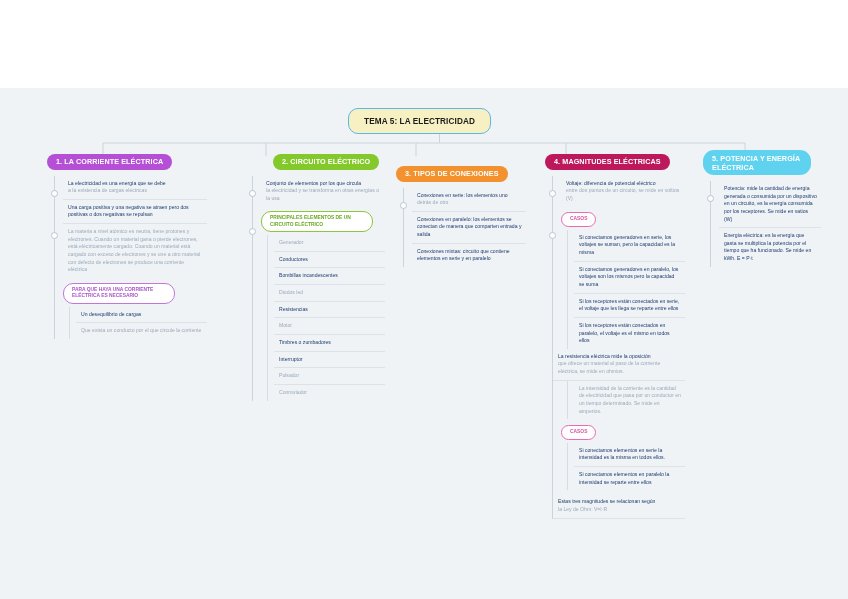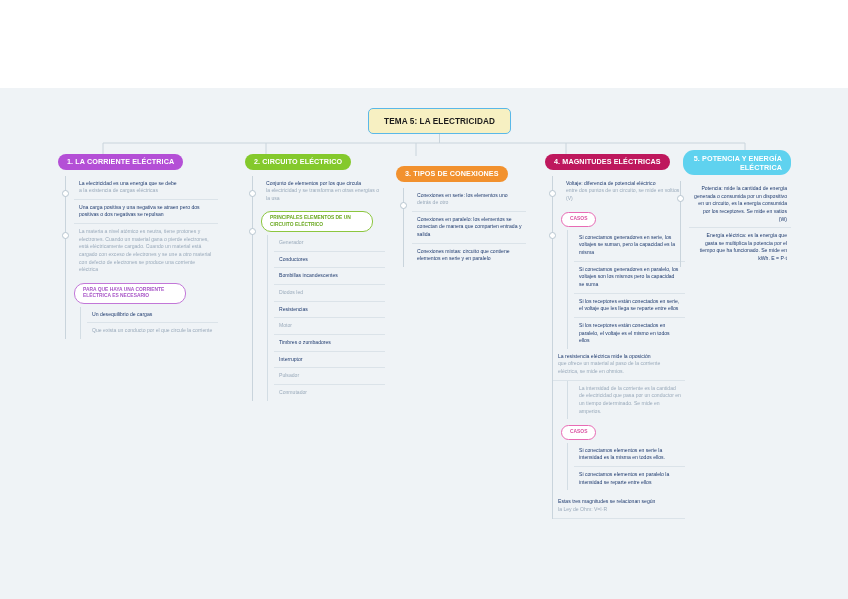--- a/index.html
+++ b/index.html
@@ -16,25 +16,25 @@
     width: 848px; height: 511px;
     background: #eff3f6;
   }
   #map { position: absolute; left: 0; top: 0; width: 848px; height: 599px; }
 
   svg.links { position: absolute; left: 0; top: 0; width: 848px; height: 599px; }
 
   
   .root-node {
     position: absolute;
-    left: 368px; top: 108px;
+    left: 348px; top: 108px;
     width: 143px; height: 26px;
     background: #f7f0c2;
     border: 1.2px solid #5ab8e8;
-    border-radius: 5px;
+    border-radius: 10px;
     display: flex; align-items: center; justify-content: center;
     font-size: 8.2px; font-weight: bold; letter-spacing: .1px;
     color: #1c1c1c;
   }
 
   
   .branch { position: absolute; top: 150px; }
   .pill {
     display: inline-block;
     border-radius: 11px;
@@ -93,21 +93,21 @@
   }
   .subpill.green  { border: 1px solid #8cc63f; color: #6aa81f; }
   .subpill.purple { border: 1px solid #c277d8; color: #a855c7; }
   .subpill.pinkc  { border: 1px solid #e86bb4; color: #d94fa0; }
 
   .sublist { margin-left: 14px; border-left: 1px solid #d3dde4; }
   .sublist .leaf { margin-left: 6px; }
 
   
   .c1 { background: #b44fd6; }
-  .c2 { background: #84c92c; }
+  .c2 { background: #84c92c; margin-left: 28px; }
   .c3 { background: #f2912e; }
   .c4 { background: #be185d; }
   .c5 { background: #5fd2ef; }
 </style>
 </head>
 <body>
 
 <div id="canvas"></div>
 
 <div id="map">
@@ -122,21 +122,21 @@
     <path d="M 266 143 L 266 156" stroke="#c9d4dc" stroke-width="1" fill="none"></path>
     <path d="M 416 143 L 416 156" stroke="#c9d4dc" stroke-width="1" fill="none"></path>
     <path d="M 566 143 L 566 156" stroke="#c9d4dc" stroke-width="1" fill="none"></path>
     <path d="M 745 143 L 745 156" stroke="#c9d4dc" stroke-width="1" fill="none"></path>
   </svg>
 
   <div class="root-node">
     <span>TEMA 5: LA ELECTRICIDAD</span>
   </div>
 
-  <div class="branch" style="left:58px; width:160px;">
+  <div class="branch" style="left:47px; width:160px;">
     <div class="pill c1">1. LA CORRIENTE ELÉCTRICA</div>
     <div class="col-body">
       <div class="dot" style="top:14px;"></div>
       <div class="dot" style="top:56px;"></div>
 
       <div class="leaf dark">
         <span>La electricidad es una energía que se debe</span>
         <span class="ln2">a la existencia de cargas eléctricas</span>
       </div>
       <div class="leaf dark">Una carga positiva y una negativa se atraen pero dos positivas o dos negativas se repulsan</div>
@@ -229,21 +229,21 @@
         <div class="leaf dark nb">Si conectamos elementos en paralelo la intensidad se reparte entre ellos</div>
       </div>
 
       <div class="leaf dark" style="margin-left:0; margin-top:4px;">
         <span>Estas tres magnitudes se relacionan según</span>
         <span class="ln2">la Ley de Ohm:  V=I·R</span>
       </div>
     </div>
   </div>
 
-  <div class="branch" style="left:673px; width:118px;text-align:right;">
+  <div class="branch" style="left:703px; width:118px;">
     <div class="pill c5 wrap" style="width:108px;">5. POTENCIA Y ENERGÍA ELÉCTRICA</div>
     <div class="col-body">
       <div class="dot" style="top:14px;"></div>
 
       <div class="leaf dark">Potencia: mide la cantidad de energía generada o consumida por un dispositivo en un circuito, es la energía consumida por los receptores. Se mide en vatios (W)</div>
       <div class="leaf dark nb">Energía eléctrica: es la energía que gasta se multiplica la potencia por el tiempo que ha funcionado. Se mide en kWh.  E = P·t</div>
     </div>
   </div>
 
 </div>

